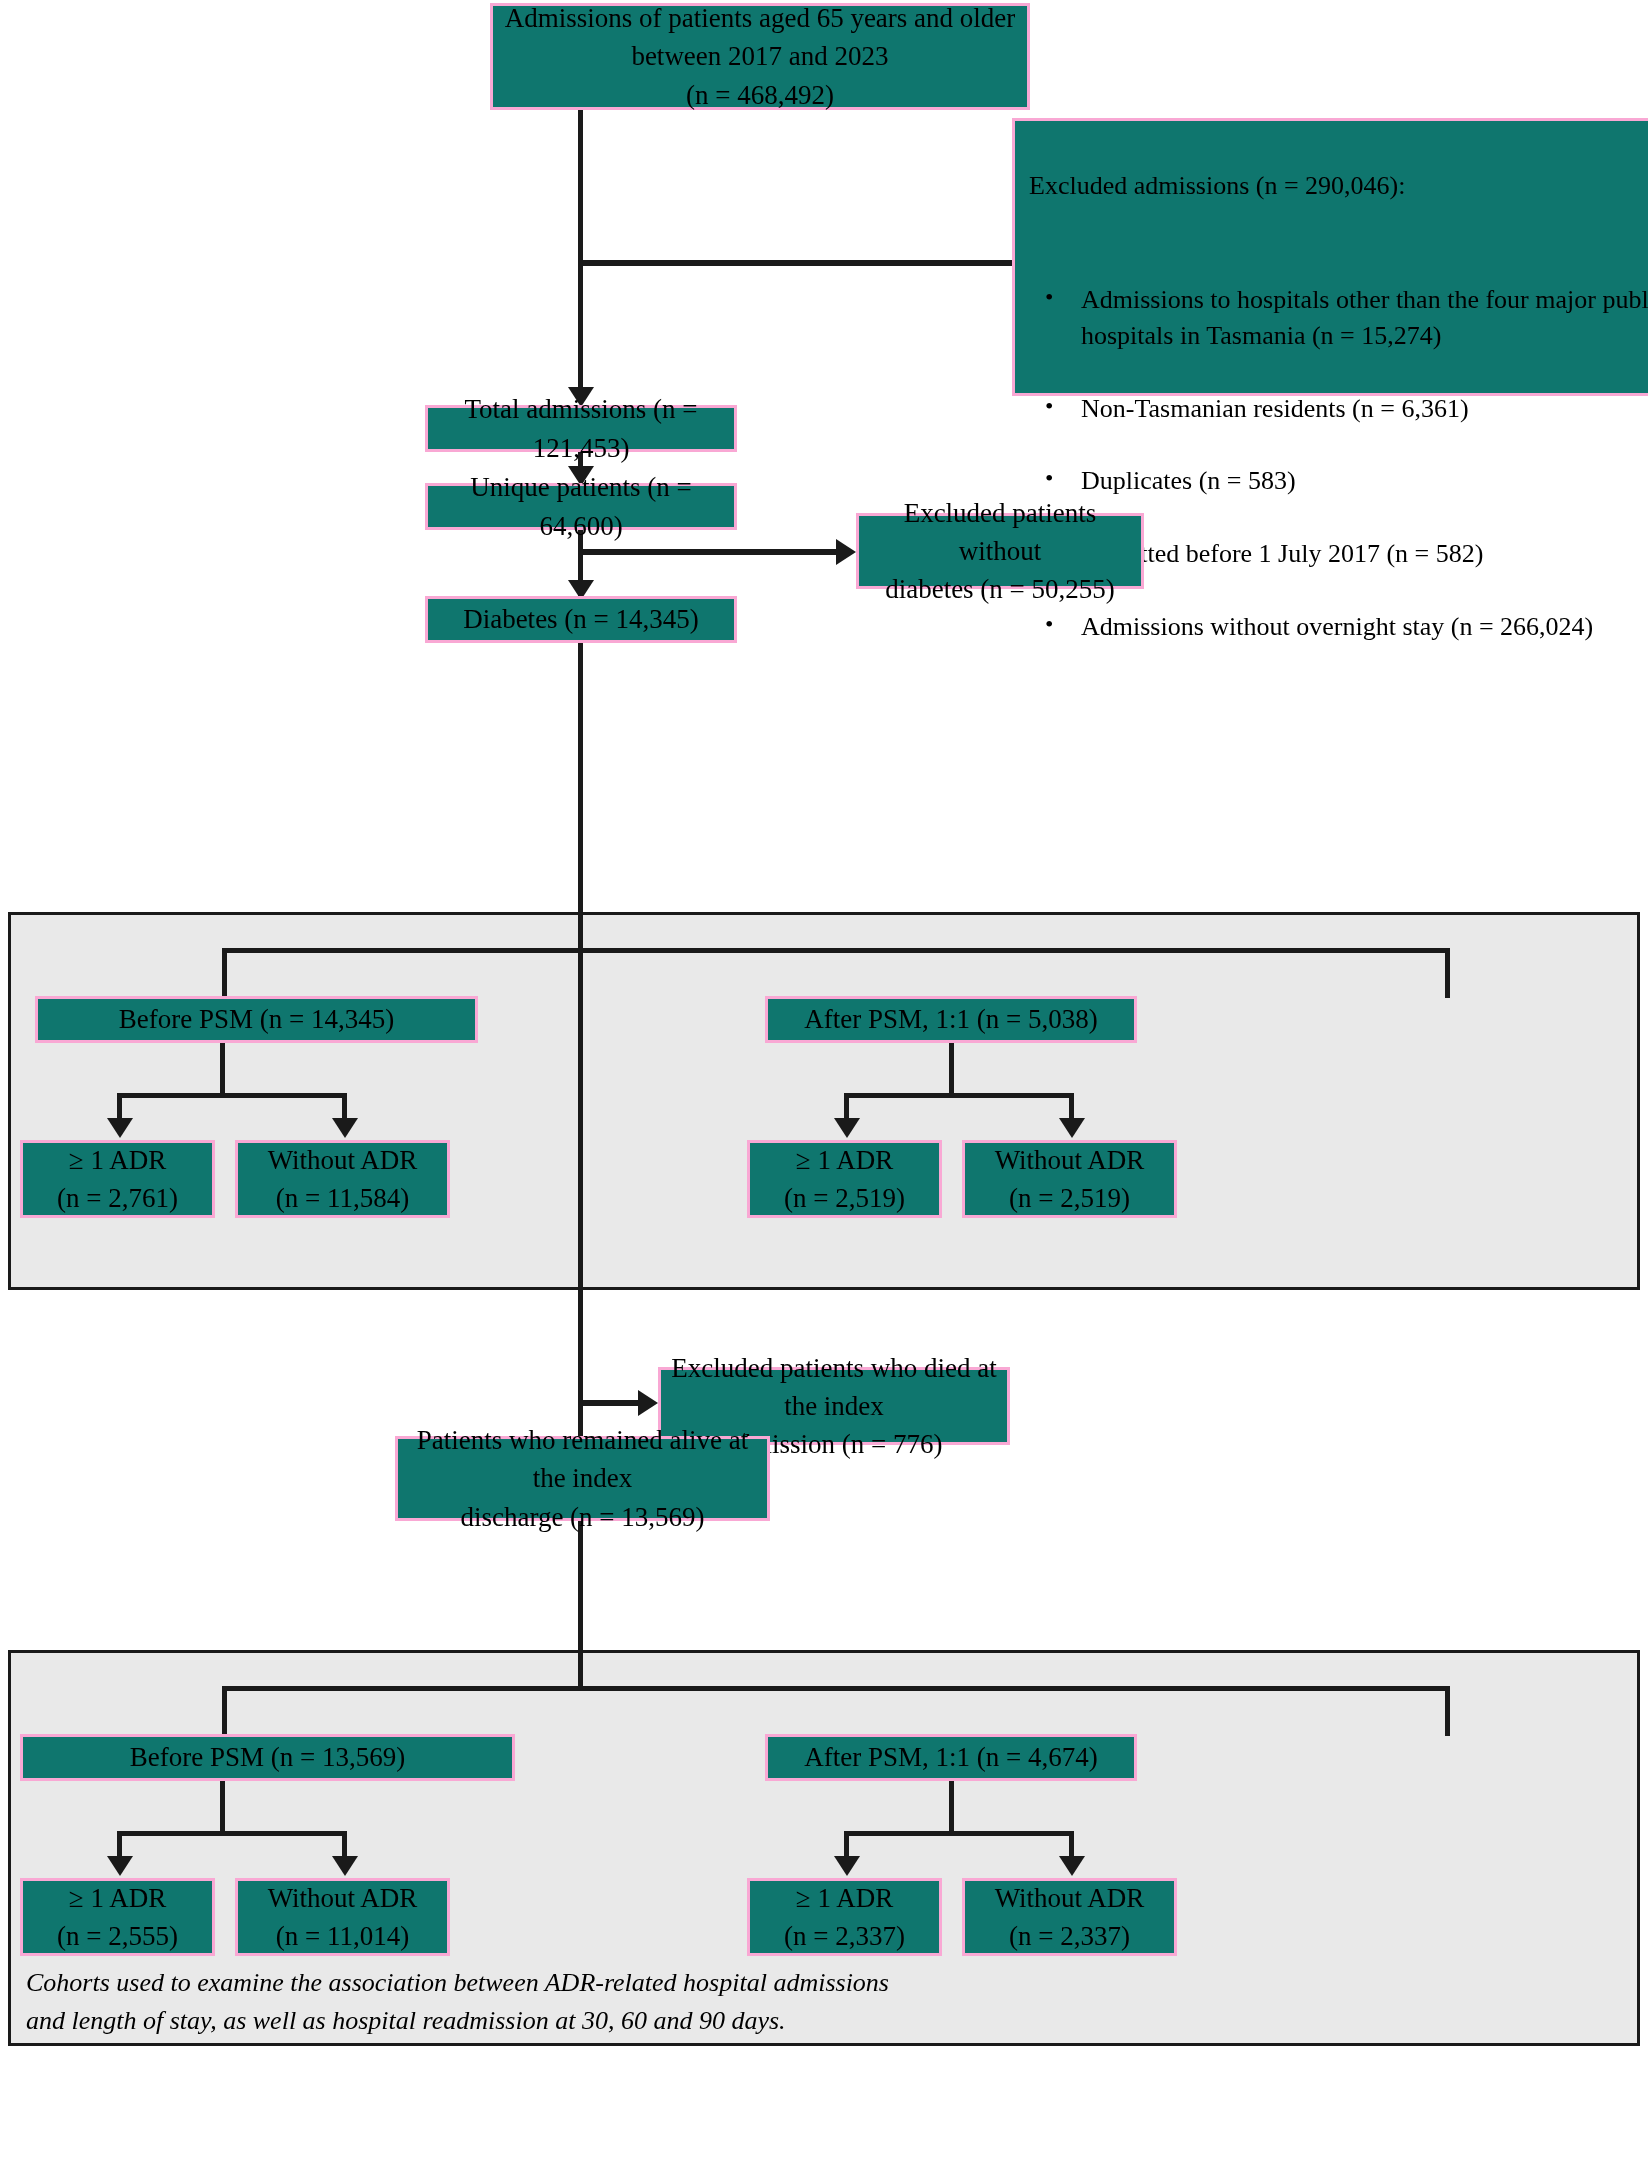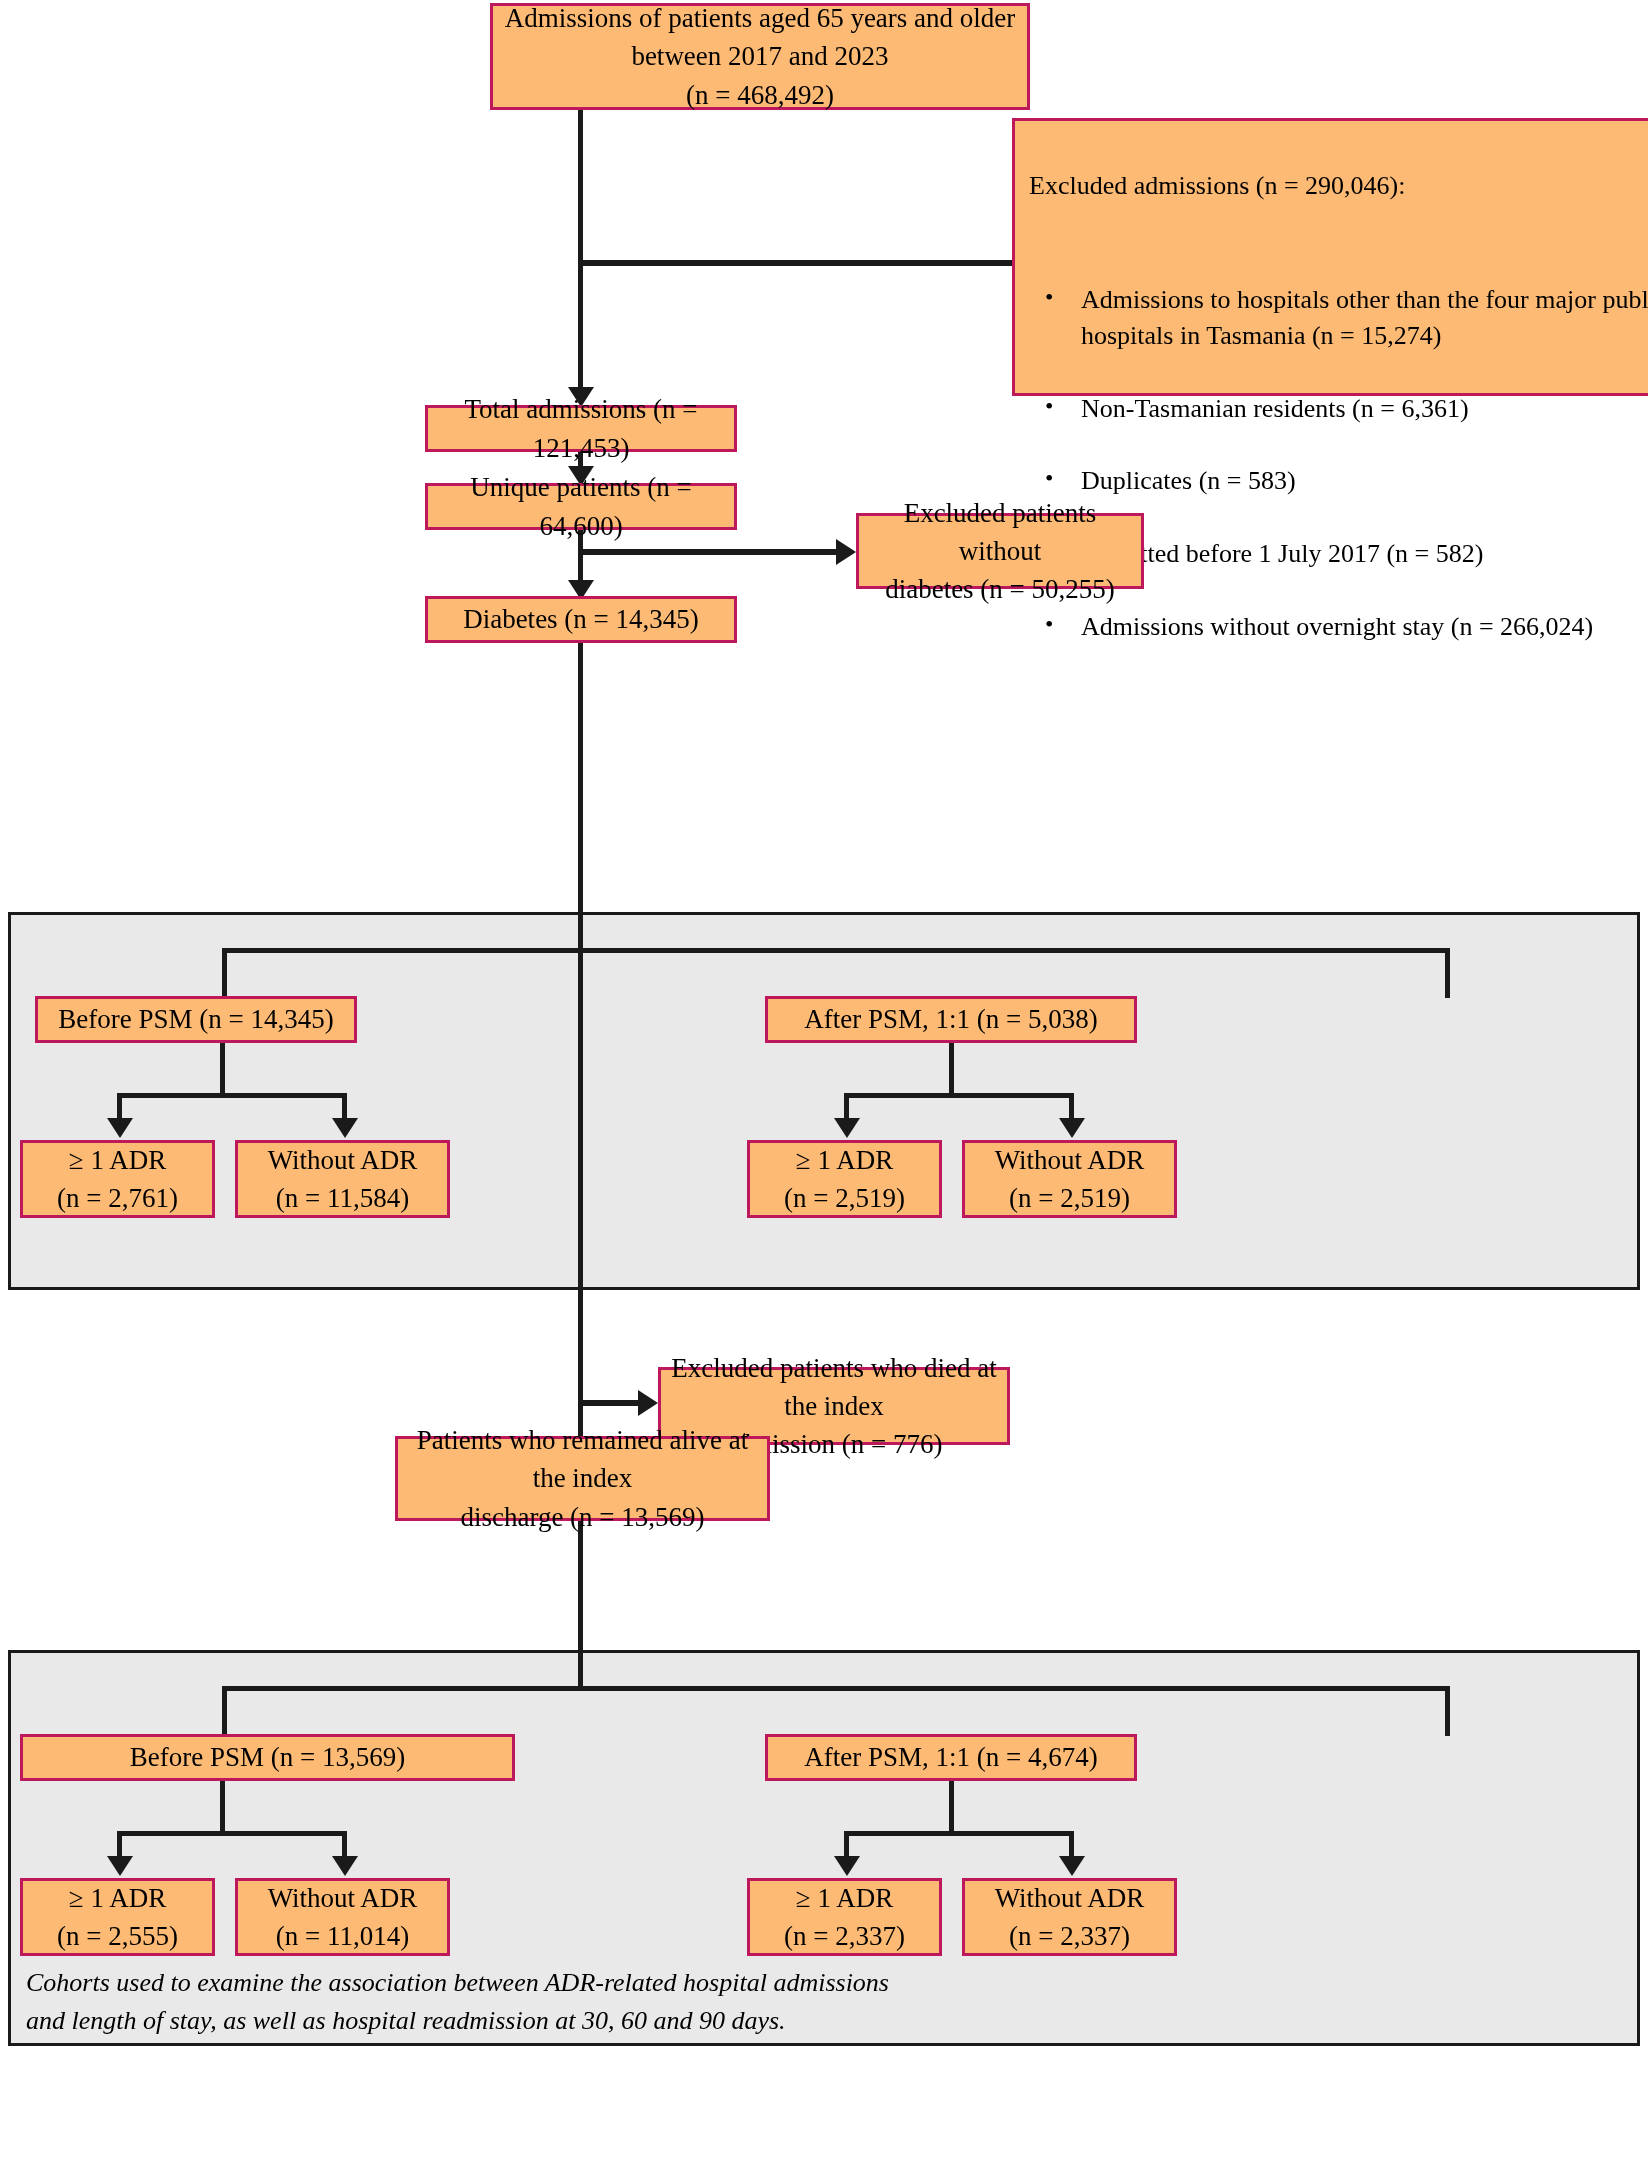--- a/index.html
+++ b/index.html
@@ -16,22 +16,22 @@
     width: 1648px;
     height: 2170px;
     background: #ffffff;
     overflow: hidden;
   }
 
   
   .box {
     position: absolute;
     box-sizing: border-box;
-    border: 3px solid #be185d;
-    background: #fdba74;
+    border: 3px solid #f9a8d4;
+    background: #0f766e;
     display: flex;
     align-items: center;
     justify-content: center;
     text-align: center;
     font-size: 27px;
     line-height: 1.42;
     padding: 4px 10px;
     z-index: 5;
   }
   .box.left-align {
@@ -170,21 +170,21 @@
 diabetes (n = 50,255)</div>
 
   <div class="box" style="left:425px; top:596px; width:312px; height:47px;">Diabetes (n = 14,345)</div>
 
   <div class="vline" style="left:578px; top:643px; width:5px; height:793px;"></div>
 
   <div class="hline" style="left:222px; top:948px; width:1228px; height:5px;"></div>
   <div class="vline" style="left:222px; top:948px; width:5px; height:50px;"></div>
   <div class="vline" style="left:1445px; top:948px; width:5px; height:50px;"></div>
 
-  <div class="box" style="left:35px; top:996px; width:322px; height:47px;">Before PSM (n = 14,345)</div>
+  <div class="box" style="left:35px; top:996px; width:443px; height:47px;">Before PSM (n = 14,345)</div>
 
   <div class="box" style="left:765px; top:996px; width:372px; height:47px;">After PSM, 1:1 (n = 5,038)</div>
 
   <div class="vline" style="left:220px; top:1043px; width:5px; height:54px;"></div>
   <div class="hline" style="left:117px; top:1093px; width:230px; height:5px;"></div>
   <div class="vline" style="left:117px; top:1093px; width:5px; height:35px;"></div>
   <div class="vline" style="left:342px; top:1093px; width:5px; height:35px;"></div>
   <div class="arrow-down" style="left:107px; top:1118px;"></div>
   <div class="arrow-down" style="left:332px; top:1118px;"></div>
 

